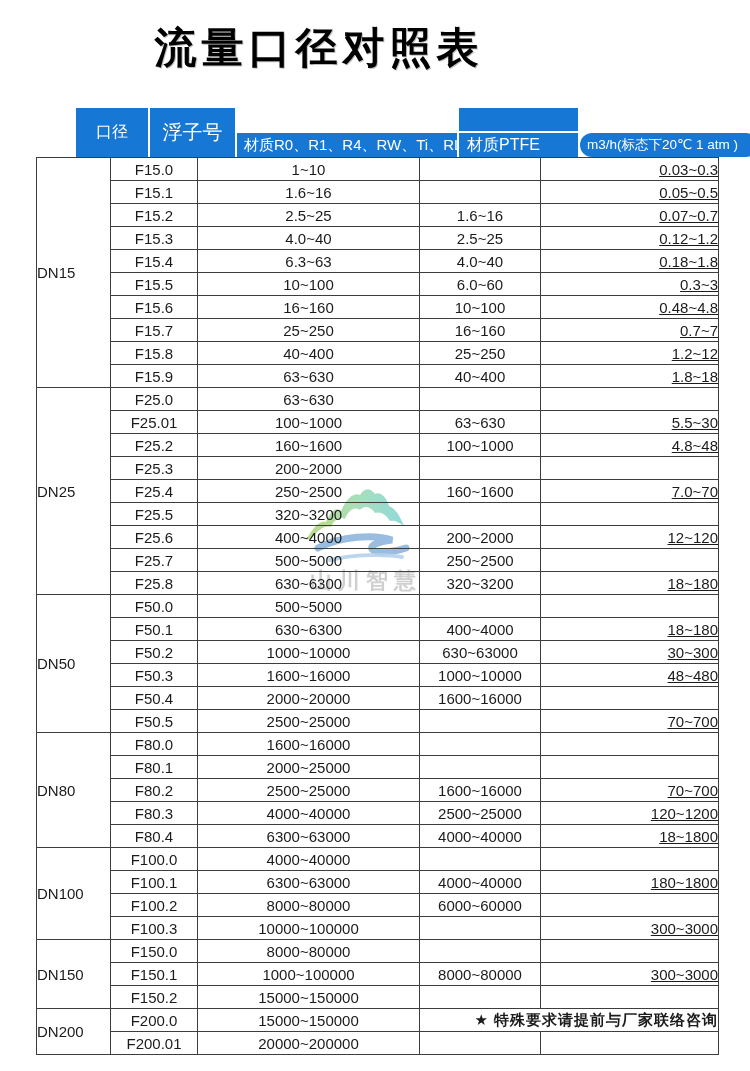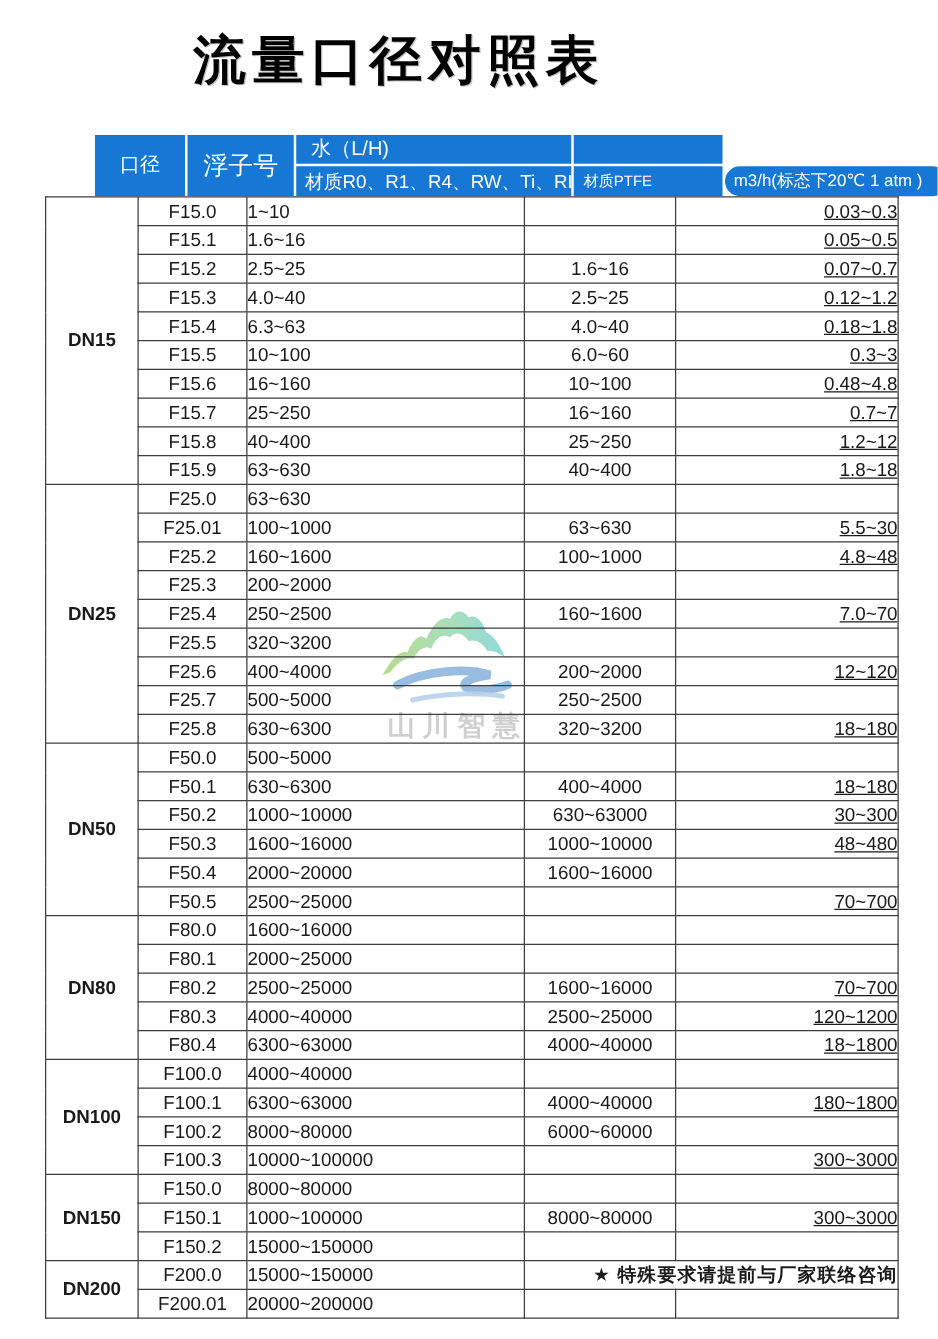--- a/index.html
+++ b/index.html
@@ -25,31 +25,31 @@
   .hcell{
     background:var(--header-blue,#1678d4);color:#fff;
     display:flex;align-items:center;overflow:hidden;white-space:nowrap;
   }
   .hc-caliber{grid-column:1;grid-row:1/3;justify-content:center;font-size:16px;}
   .hc-float{grid-column:2;grid-row:1/3;justify-content:center;font-size:20px;}
   .hc-water{grid-column:3;grid-row:1;font-size:16px;padding-left:12px;}
   .hc-spacer{grid-column:4;grid-row:1;}
   .hc-air{grid-column:5;grid-row:1;font-size:16px;padding-left:10px;}
   .hc-watersub{grid-column:3;grid-row:2;font-size:15px;padding-left:7px;}
-  .hc-ptfe{grid-column:4;grid-row:2;font-size:12px;padding-left:8px;text-align:center;}
+  .hc-ptfe{grid-column:4;grid-row:2;font-size:16px;padding-left:8px;text-align:center;}
   .hc-airsub{grid-column:5;grid-row:2;font-size:13.5px;padding-left:7px;border-radius:12px;}
   
   table.grid{border-collapse:collapse;table-layout:fixed;width:682px;background:transparent;}
   table.grid td{
     border:1px solid #3d3d3d;height:22px;padding:0;
     font-size:15px;color:#1b1b1b;overflow:hidden;white-space:nowrap;
   }
-  td.cal{text-align:center;font-size:15.5px;font-weight:bold;}
+  td.cal{text-align:left;font-size:15.5px;}
   td.flt{text-align:center;}
-  td.wat{text-align:left;padding-left:10px;}
+  td.wat{text-align:center;padding-left:10px;}
   td.ptf{text-align:center;}
   td.air{text-align:right;padding-right:86px;text-decoration:underline;}
   td.note{text-align:right;font-weight:bold;font-size:15px;letter-spacing:1px;}
   
   .watermark{position:absolute;left:300px;top:478px;z-index:0;opacity:0.85;}
   .watermark text{
     font-family:"Liberation Sans","DejaVu Sans",sans-serif;
     font-size:22px;font-weight:bold;fill:#c7c7c7;letter-spacing:6px;
   }
 </style>
@@ -73,21 +73,20 @@
     <path d="M18,70 C40,58 75,56 92,62 C78,64 70,67 72,71 C75,76 95,74 106,70" stroke="#7aa9d8" stroke-width="7" opacity="0.9"></path>
     <path d="M30,82 C55,76 85,76 102,79" stroke="#a8c9e8" stroke-width="4" opacity="0.9"></path>
   </g>
   <text x="10" y="110">山川智慧</text>
 </svg>
 
 <div class="table-wrap">
   <div class="thead">
     <div class="hcell hc-caliber">口径</div>
     <div class="hcell hc-float">浮子号</div>
-    <div class="hcell hc-water">水（L/H)</div>
     <div class="hcell hc-spacer"></div>
     <div class="hcell hc-watersub">材质R0、R1、R4、RW、Ti、RL、Hc</div>
     <div class="hcell hc-ptfe">材质PTFE</div>
     <div class="hcell hc-airsub">m3/h(标态下20℃ 1 atm )</div>
   </div>
   <table class="grid">
     <colgroup>
       <col style="width:74px">
         <col style="width:87px">
         <col style="width:222px">

